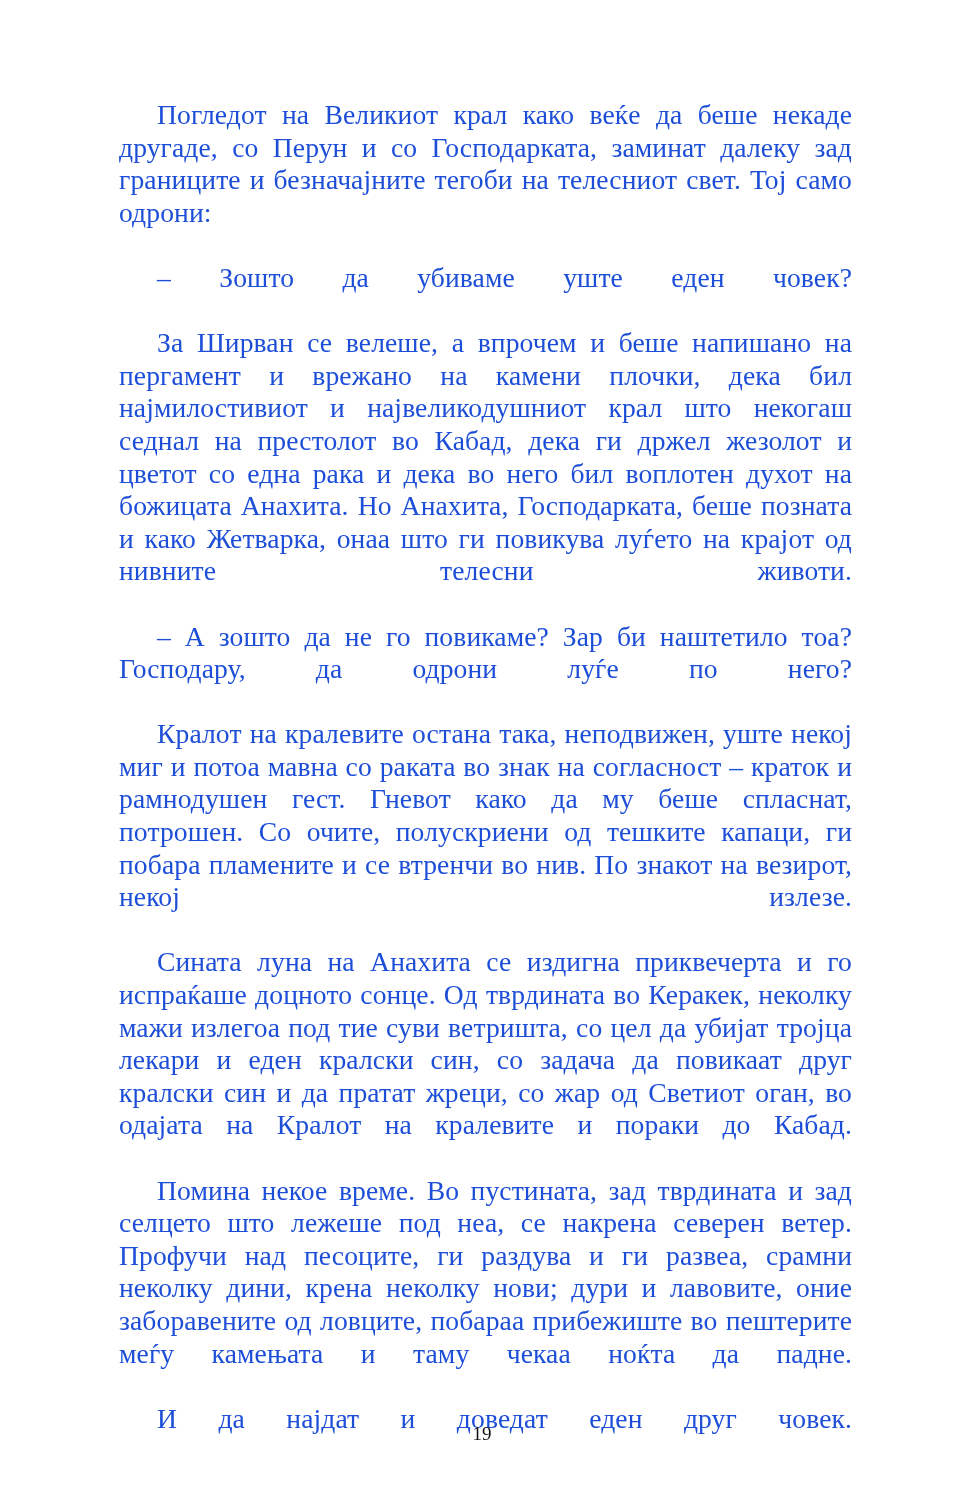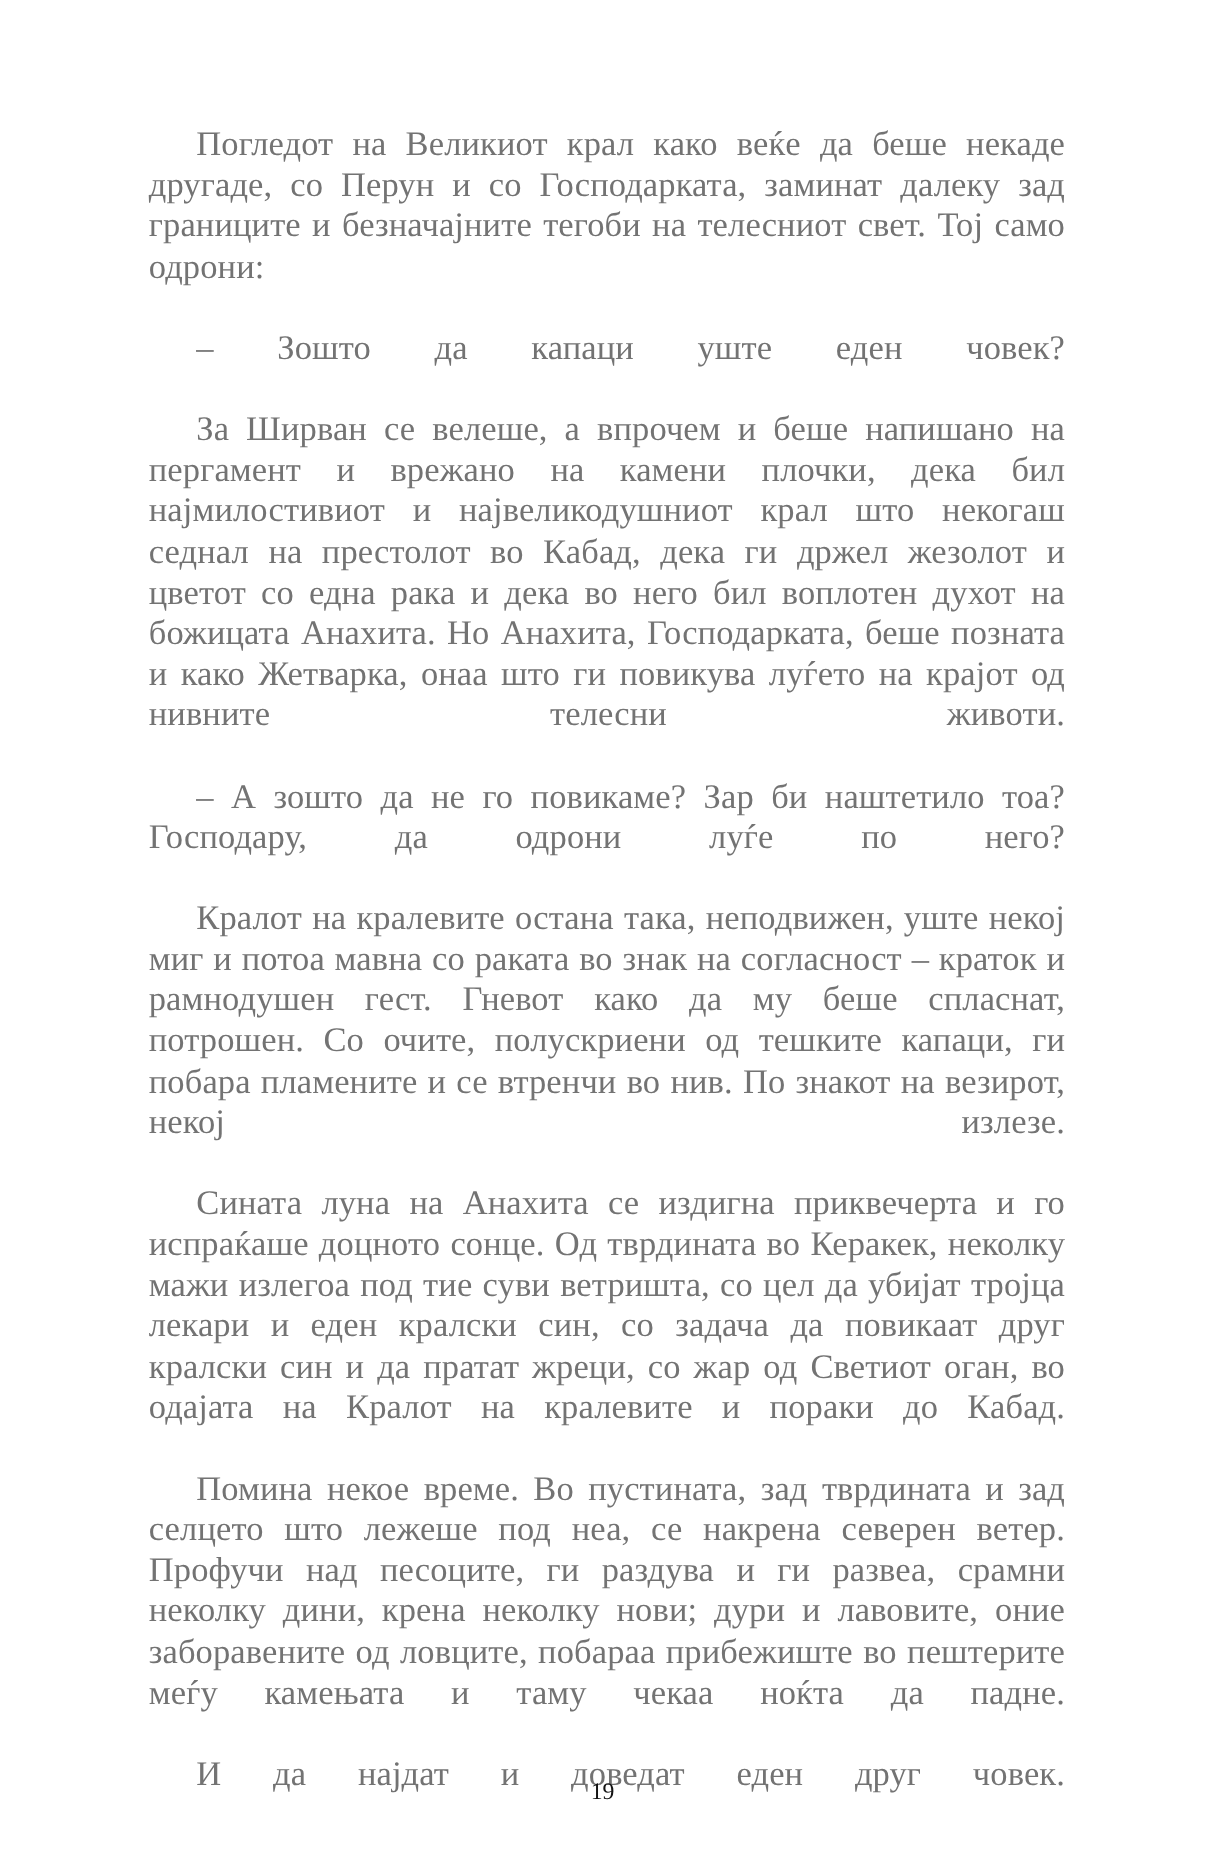--- a/index.html
+++ b/index.html
@@ -33,21 +33,21 @@
   }
 
   #text-block p {
     margin: 0;
     padding: 0;
     font-size: 27.6px;
     line-height: 32.6px;
     text-align: justify;
     text-justify: inter-word;
     text-indent: 38px;
-    color: #737373;
+    color: #1d4ed8;
     letter-spacing: 0.1px;
     word-spacing: 0.2px;
     -webkit-font-smoothing: antialiased;
   }
 
   
   #text-block p::after {
     content: "";
     display: inline-block;
     width: 100%;
@@ -65,21 +65,21 @@
     font-family: "Liberation Serif", "DejaVu Serif", serif;
   }
 </style>
 </head>
 <body>
 
 <div id="page">
 
   <div id="text-block">
     <p>Погледот на Великиот крал како веќе да беше некаде другаде, со Перун и со Господарката, заминат далеку зад границите и безначајните тегоби на телесниот свет. Тој само одрони:</p>
-    <p>– Зошто да капаци уште еден човек?</p>
+    <p>– Зошто да убиваме уште еден човек?</p>
     <p>За Ширван се велеше, а впрочем и беше напишано на пергамент и врежано на камени плочки, дека бил најмилостивиот и највеликодушниот крал што некогаш седнал на престолот во Кабад, дека ги држел жезолот и цветот со една рака и дека во него бил воплотен духот на божицата Анахита. Но Анахита, Господарката, беше позната и како Жетварка, онаа што ги повикува луѓето на крајот од нивните телесни животи.</p>
     <p>– А зошто да не го повикаме? Зар би наштетило тоа? Господару, да одрони луѓе по него?</p>
     <p>Кралот на кралевите остана така, неподвижен, уште некој миг и потоа мавна со раката во знак на согласност – краток и рамнодушен гест. Гневот како да му беше спласнат, потрошен. Со очите, полускриени од тешките капаци, ги побара пламените и се втренчи во нив. По знакот на везирот, некој излезе.</p>
     <p>Сината луна на Анахита се издигна приквечерта и го испраќаше доцното сонце. Од тврдината во Керакек, неколку мажи излегоа под тие суви ветришта, со цел да убијат тројца лекари и еден кралски син, со задача да повикаат друг кралски син и да пратат жреци, со жар од Светиот оган, во одајата на Кралот на кралевите и пораки до Кабад.</p>
     <p>Помина некое време. Во пустината, зад тврдината и зад селцето што лежеше под неа, се накрена северен ветер. Профучи над песоците, ги раздува и ги развеа, срамни неколку дини, крена неколку нови; дури и лавовите, оние заборавените од ловците, побараа прибежиште во пештерите меѓу камењата и таму чекаа ноќта да падне.</p>
     <p>И да најдат и доведат еден друг човек.</p>
   </div>
 
   <div id="page-number">19</div>
 

